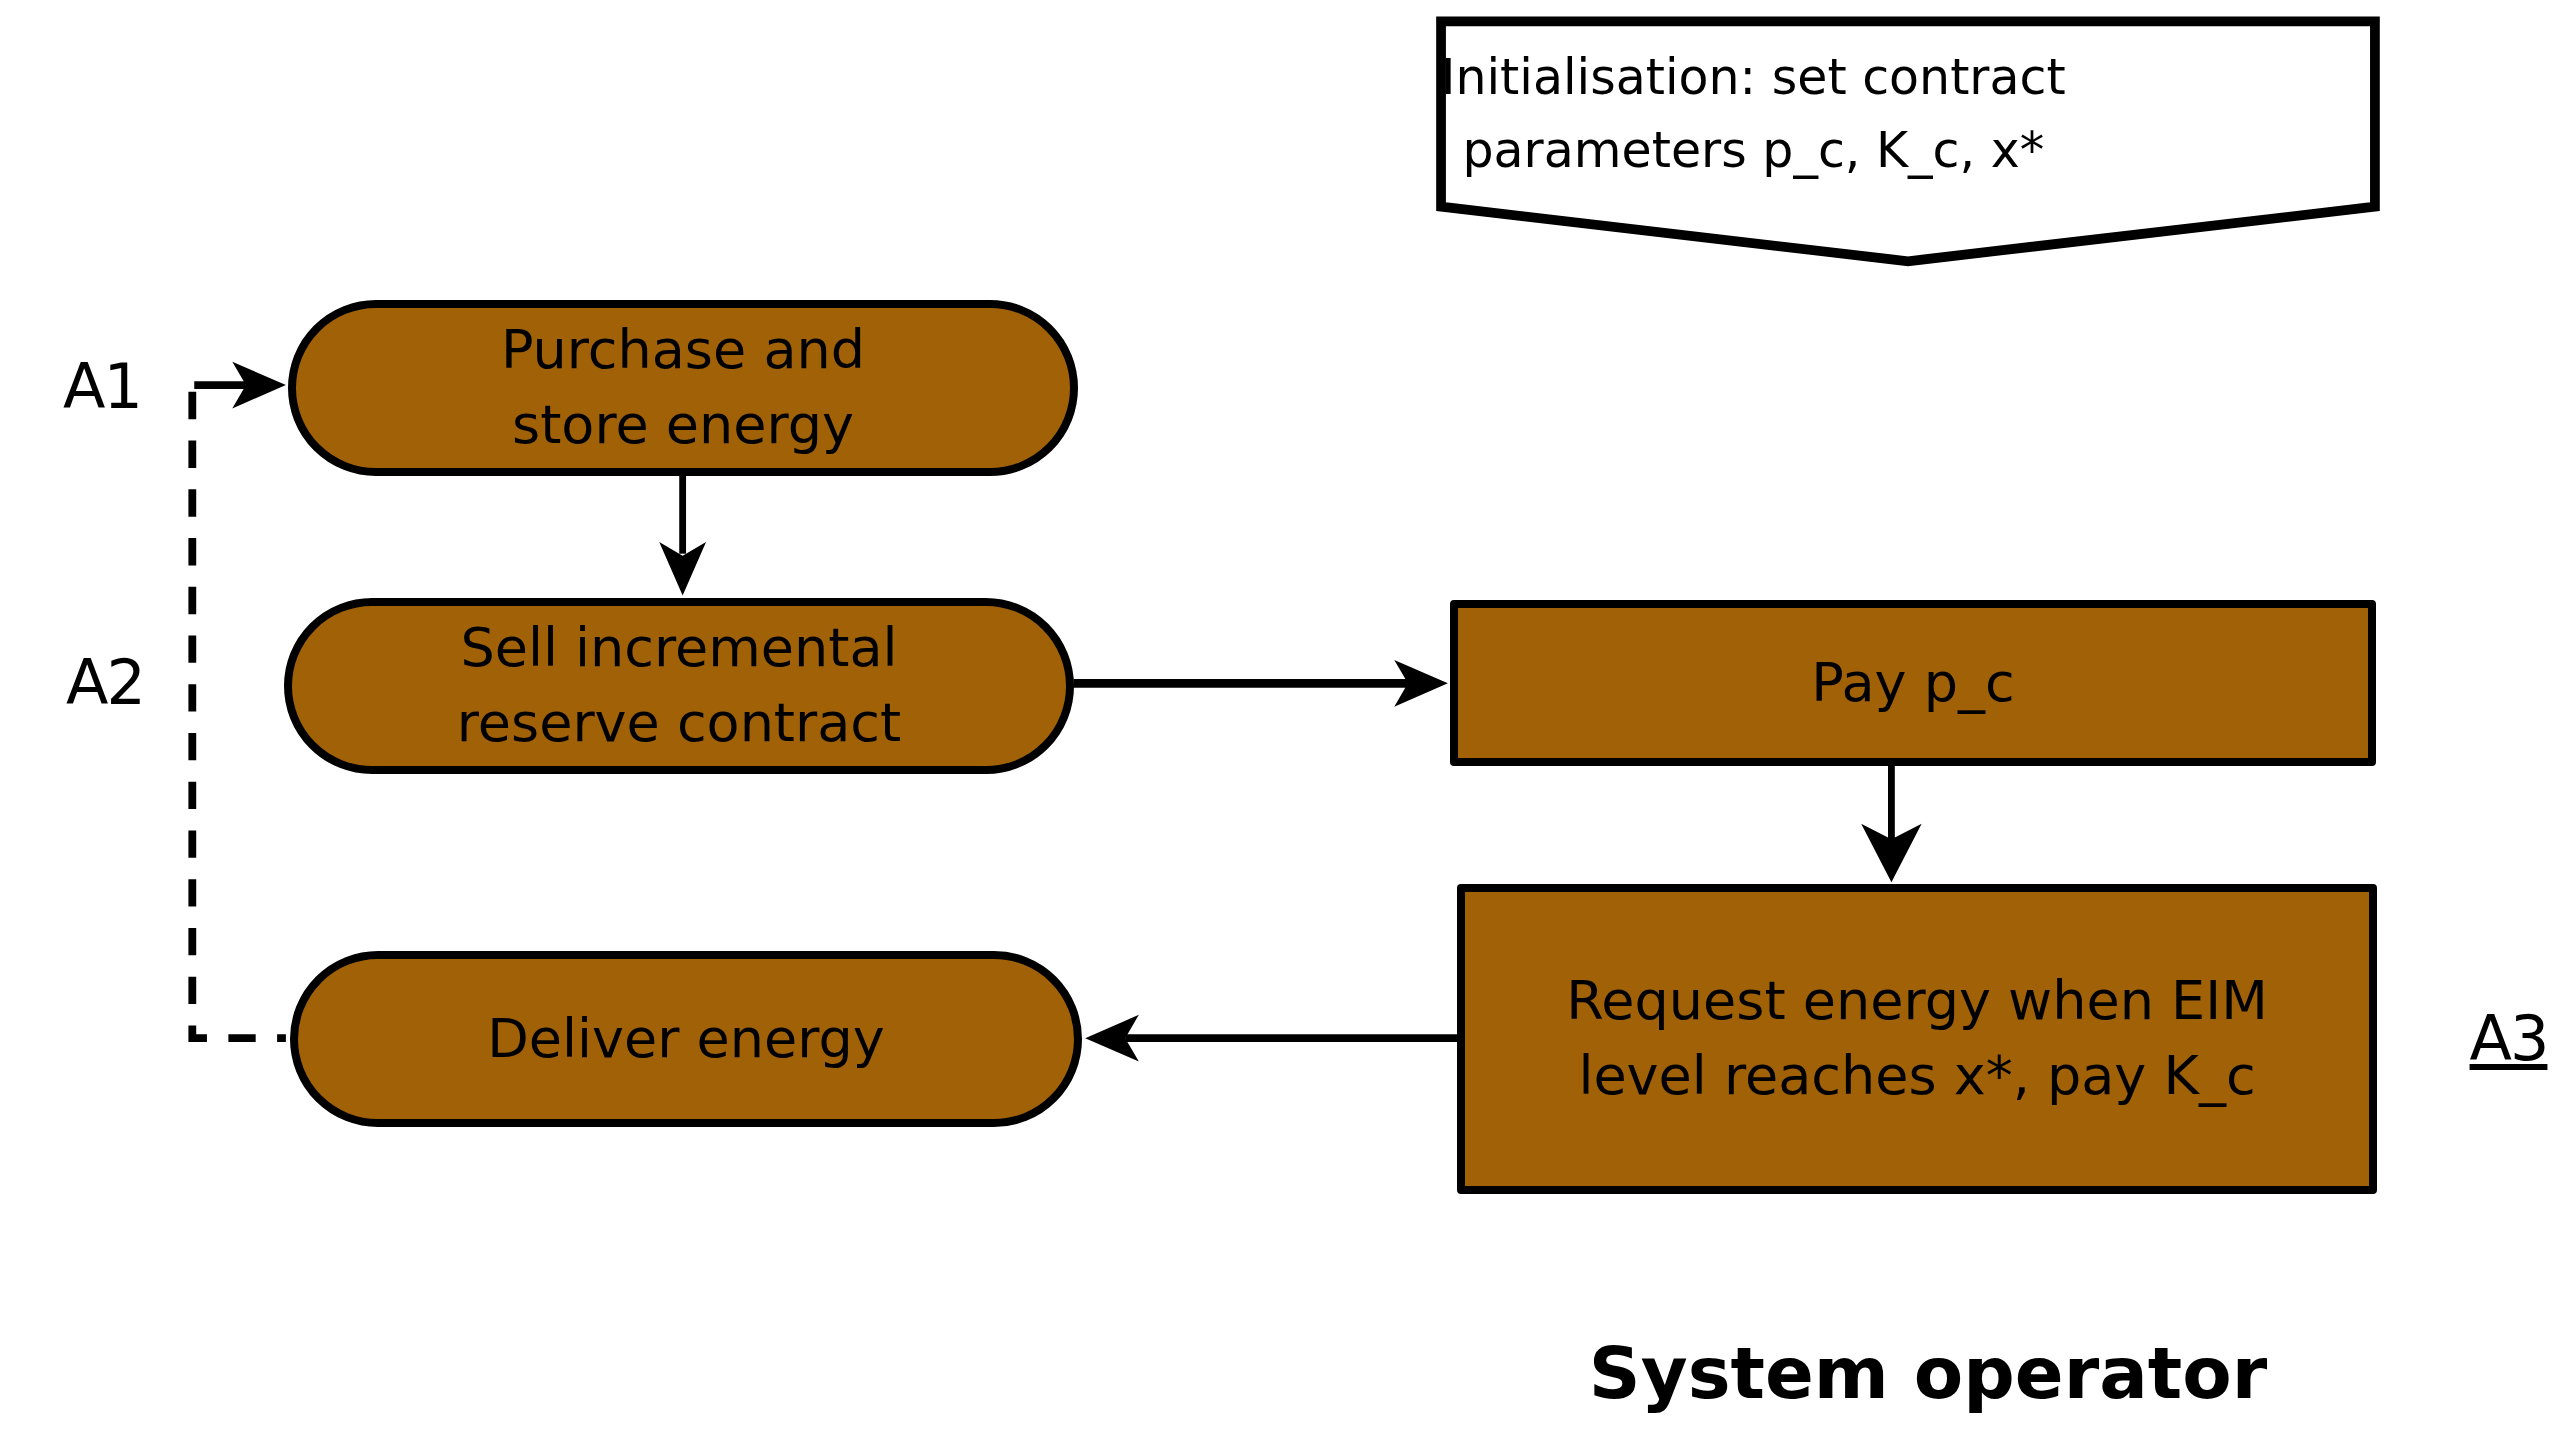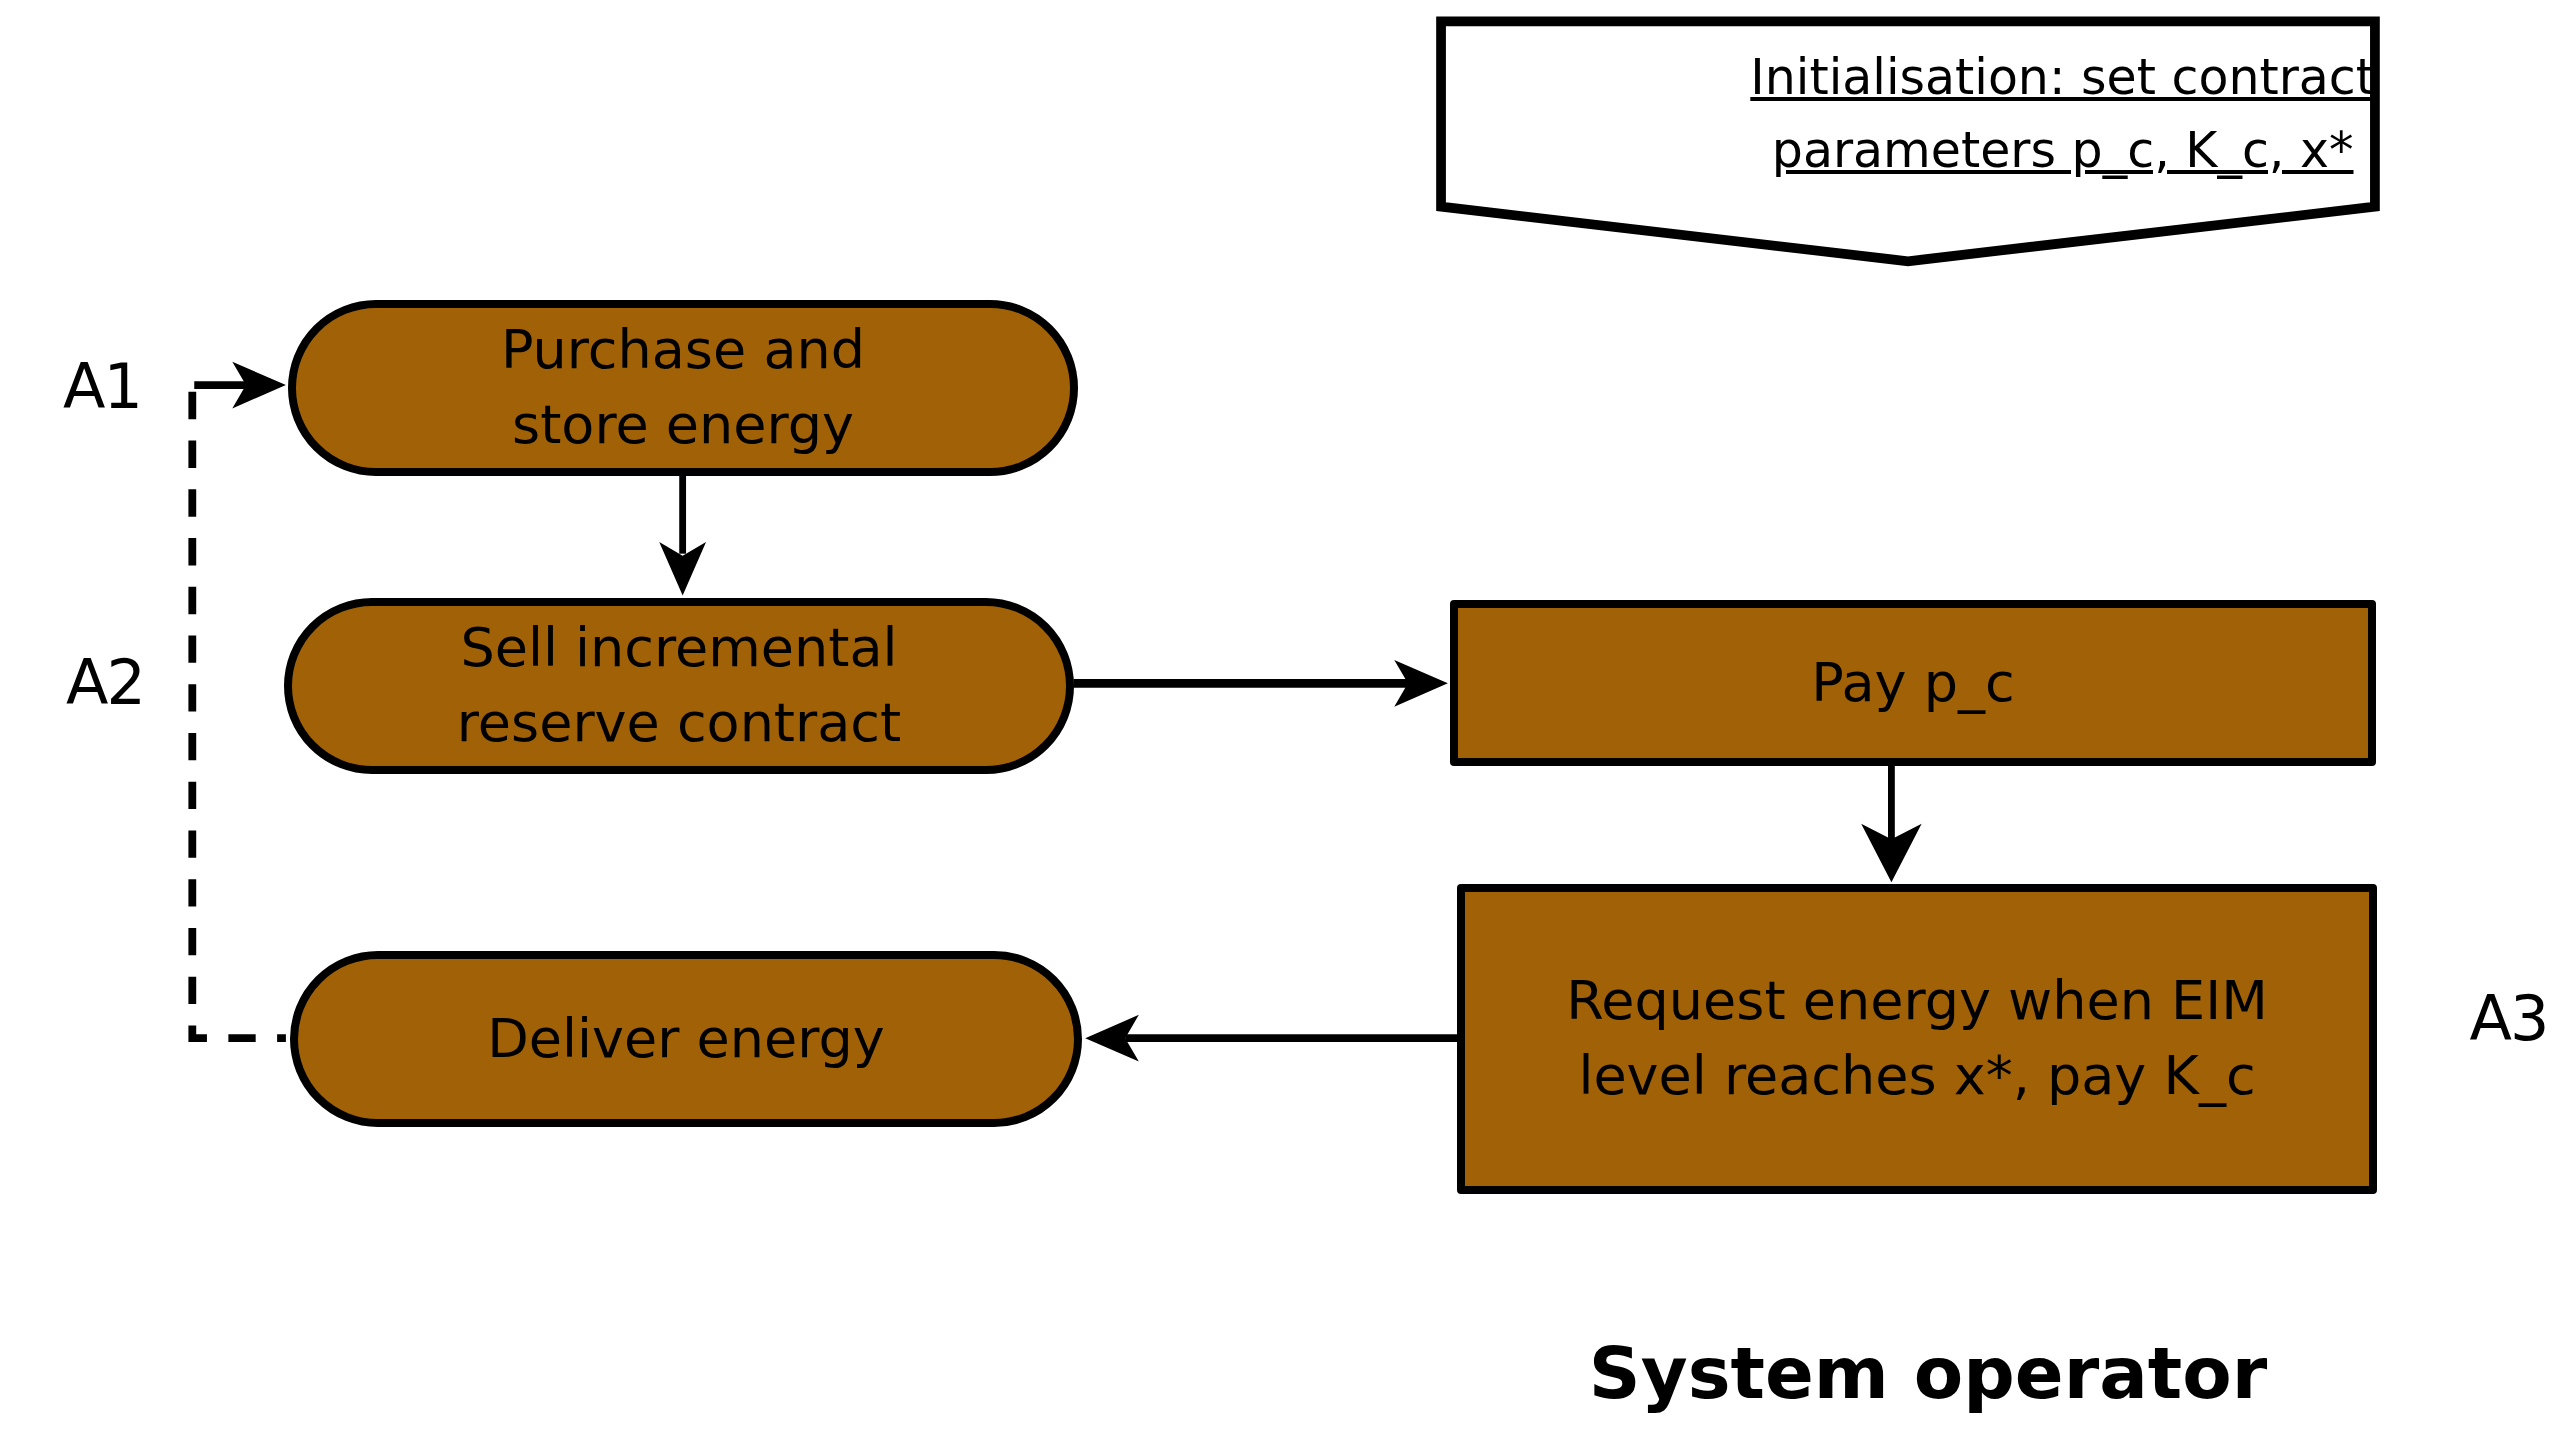--- a/index.html
+++ b/index.html
@@ -27,23 +27,22 @@
   .node-text{
     font-size:54px;
     line-height:1.38;
     white-space:pre-line;
     text-align:center;
   }
   .banner-text-wrap{
     position:absolute;
     display:flex;
     align-items:center;
-    justify-content:flex-end;
+    justify-content:flex-start;
     text-align:center;
-    text-decoration:underline;
   }
   .banner-text{
     font-size:49px;
     line-height:1.5;
     white-space:pre-line;
     text-align:center;
   }
   .phase-label{
     position:absolute;
     display:flex;
@@ -114,19 +113,19 @@
 
   <div class="node rect" style="left:1457px;top:884px;width:920px;height:310px;">
     <div class="node-text">Request energy when EIM
 level reaches x*, pay K_c</div>
   </div>
 
   <div class="phase-label" style="left:29px;top:332px;width:146px;height:109px;">A1</div>
 
   <div class="phase-label" style="left:32px;top:628px;width:146px;height:109px;">A2</div>
 
-  <div class="phase-label" style="left:2441px;top:964px;width:135px;height:109px;">A3</div>
+  <div class="phase-label" style="left:2441px;top:984px;width:135px;height:109px;text-decoration:underline;">A3</div>
 
 
   <div class="lane-label" style="left:1538px;top:1328px;width:780px;height:90px;">System operator</div>
 
 </div>
 
 
 </body></html>

